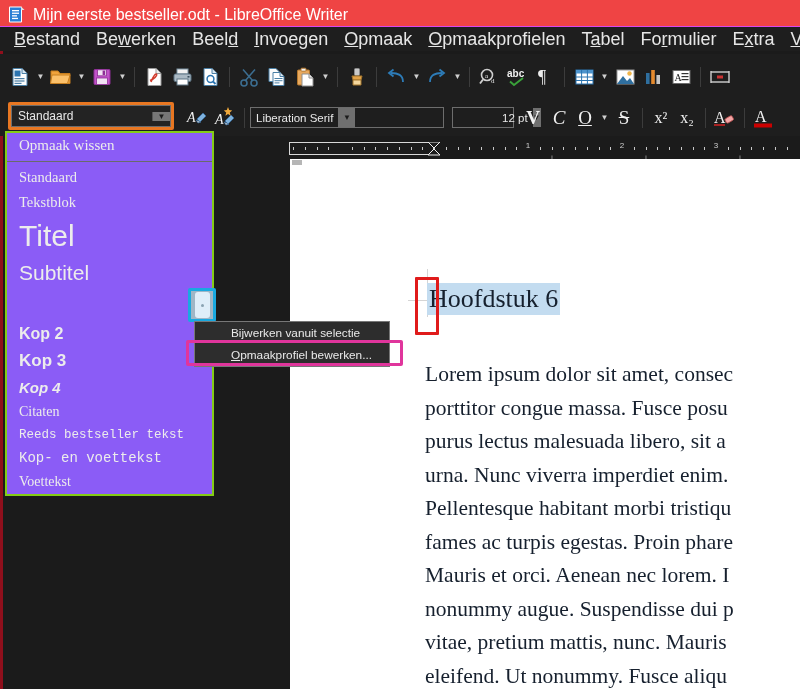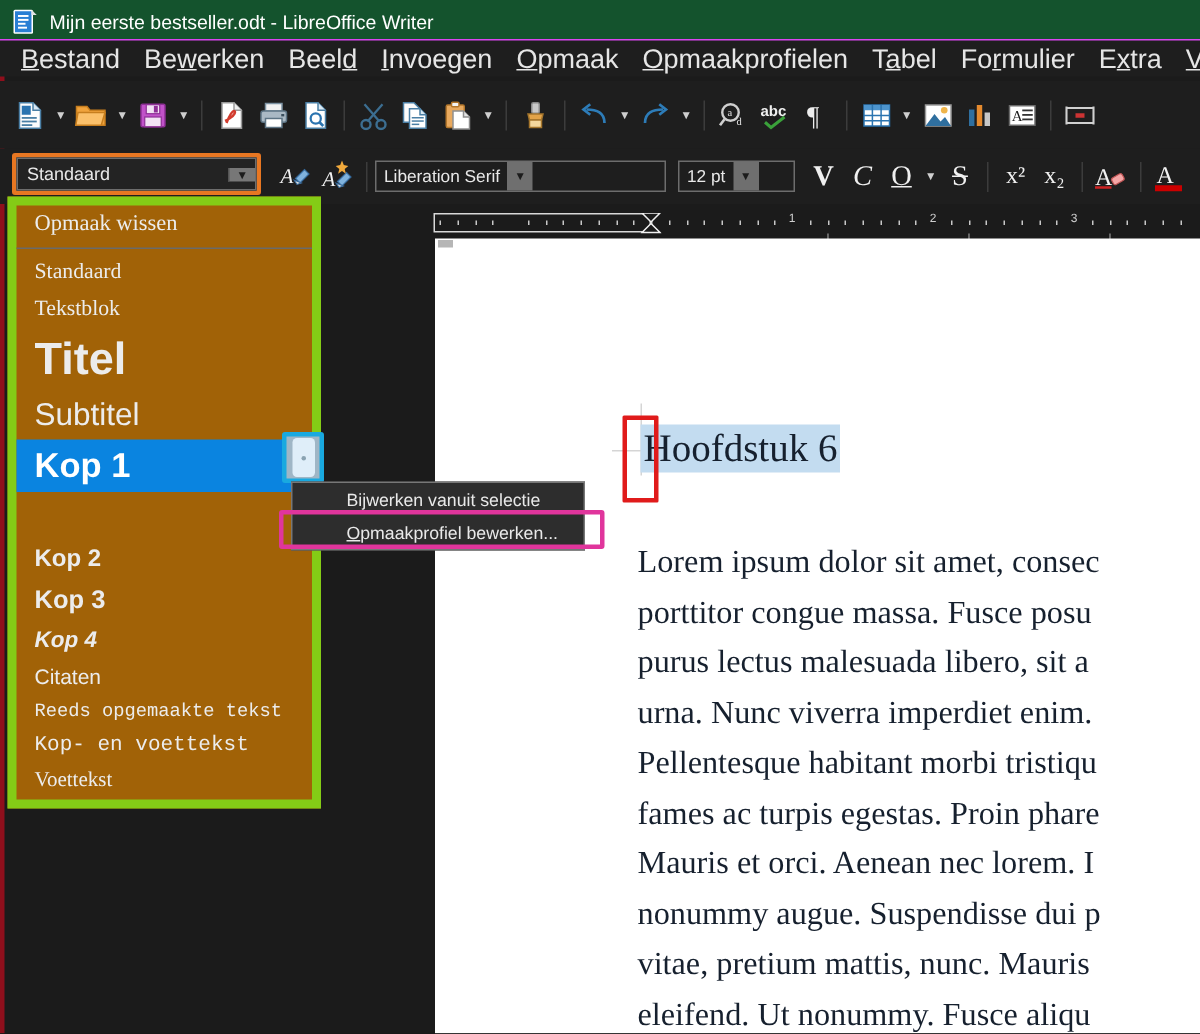--- a/index.html
+++ b/index.html
@@ -13,25 +13,25 @@
   #app {
     position: relative;
     width: 800px; height: 689px;
     background: #1b1b1b;
     overflow: hidden;
   }
 
   
   #titlebar {
     position: absolute; left: 0; top: 0; width: 800px; height: 29px;
-    background: #14532d;
+    background: #ef4444;
     display: flex; align-items: center;
     padding-left: 8px;
     color: #ffffff;
-    font-size: 13px;
+    font-size: 16px;
   }
   #titlebar .doc-icon {
     width: 17px; height: 17px; margin-right: 8px;
     position: relative; flex: none;
   }
   #titlebar .doc-icon svg { display: block; }
 
   
   #menubar {
     position: absolute; left: 0; top: 26px; width: 800px; height: 25px;
@@ -170,46 +170,46 @@
   
   #red-box {
     position: absolute; left: 415px; top: 277px; width: 24px; height: 58px;
     border: 3px solid #e01b1b; border-radius: 1px;
     background: transparent;
   }
 
   
   #style-list {
     position: absolute; left: 5px; top: 131px; width: 209px;
-    background: #a16207;
-    border: 6px solid #84cc16;
+    background: #8b5cf6;
+    border: 2px solid #84cc16;
     padding: 0;
   }
   #style-list .li {
     padding: 4px 12px;
     color: #ececec;
     white-space: nowrap;
     overflow: hidden;
     display: flex; align-items: center;
   }
   #style-list .sep {
     height: 1px; background: #6a6a6a; margin: 3px 0;
   }
   #style-list .li.selected { background: #0a84e0; color: #ffffff; }
 
   .s-clear    { font-family: "Liberation Serif", serif; font-size: 15px; }
   .s-standard { font-family: "Liberation Serif", serif; font-size: 14.5px; }
   .s-textbody { font-family: "Liberation Serif", serif; font-size: 14.5px; }
-  .s-title    { font-family: "Liberation Sans", sans-serif; font-weight: bold; font-size: 30px; }
+  .s-title    { font-family: "Liberation Sans", sans-serif; font-weight: normal; font-size: 30px; }
   .s-subtitle { font-family: "Liberation Sans", sans-serif; font-size: 21px; }
   .s-h1       { font-family: "Liberation Sans", sans-serif; font-weight: bold; font-size: 23px; }
   .s-h2       { font-family: "Liberation Sans", sans-serif; font-weight: bold; font-size: 16px; margin-top: 32px; }
   .s-h3       { font-family: "Liberation Sans", sans-serif; font-weight: bold; font-size: 17px; }
   .s-h4       { font-family: "Liberation Sans", sans-serif; font-weight: bold; font-style: italic; font-size: 15px; }
-  .s-quote    { font-family: Liberation Sans, sans-serif; font-size: 14px; }
+  .s-quote    { font-family: Liberation Serif, serif; font-size: 14px; }
   .s-pre      { font-family: "Liberation Mono", monospace; font-size: 12.5px; }
   .s-hf       { font-family: Liberation Mono, monospace; font-size: 14px; }
   .s-footer   { font-family: "Liberation Serif", serif; font-size: 14px; }
   .s-more     { font-family: "Liberation Serif", serif; font-size: 14.5px; }
 
   
   #cyan-handle {
     position: absolute; left: 188px; top: 288px; width: 28px; height: 34px;
     border: 3px solid #19a9e0; border-radius: 2px;
     display: flex; align-items: center; justify-content: center;
@@ -505,21 +505,21 @@
 
     <div class="tb-sep"></div>
 
     <div class="fmt-field" style="width:194px;">
       <span class="val">Liberation Serif</span>
       <span class="dd">▼</span>
     </div>
 
     <div style="width:8px;flex:none;"></div>
 
-    <div class="fmt-field" style="width:78px;">
+    <div class="fmt-field" style="width:62px;padding-left:44px;">
       <span class="val">12 pt</span>
       <span class="dd">▼</span>
     </div>
 
     <div style="width:6px;flex:none;"></div>
 
     <div class="fmt-glyph" style="font-family:'Liberation Serif',serif;font-size:19px;font-weight:bold;">
       <span>V</span>
     </div>
     <div class="fmt-glyph" style="font-family:'Liberation Serif',serif;font-size:19px;font-style:italic;">
@@ -649,26 +649,25 @@
 
   <div id="red-box"></div>
 
   <div id="style-list">
       <div class="li s-clear">Opmaak wissen</div>
       <div class="sep"></div>
       <div class="li s-standard">Standaard</div>
       <div class="li s-textbody">Tekstblok</div>
       <div class="li s-title">Titel</div>
       <div class="li s-subtitle">Subtitel</div>
-      <div class="li s-h1 selected">Kop 1</div>
       <div class="li s-h2">Kop 2</div>
       <div class="li s-h3">Kop 3</div>
       <div class="li s-h4">Kop 4</div>
       <div class="li s-quote">Citaten</div>
-      <div class="li s-pre">Reeds opgemaakte tekst</div>
+      <div class="li s-pre">Reeds bestseller tekst</div>
       <div class="li s-hf">Kop- en voettekst</div>
       <div class="li s-footer">Voettekst</div>
     </div>
 
   <div id="cyan-handle">
     <div class="inner"></div>
   </div>
 
   <div id="ctx-menu">
       <div class="ci">Bijwerken vanuit selectie</div>

